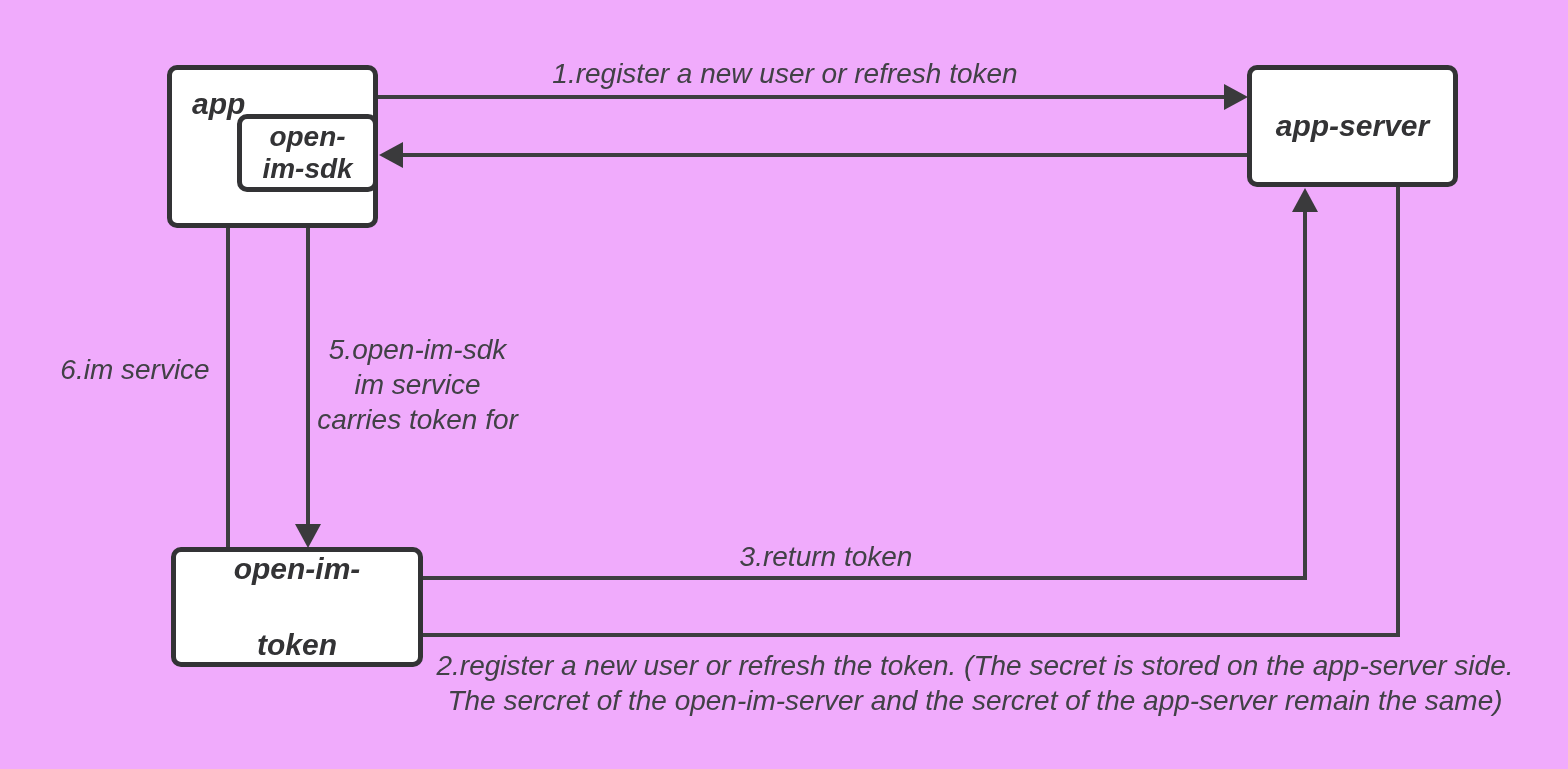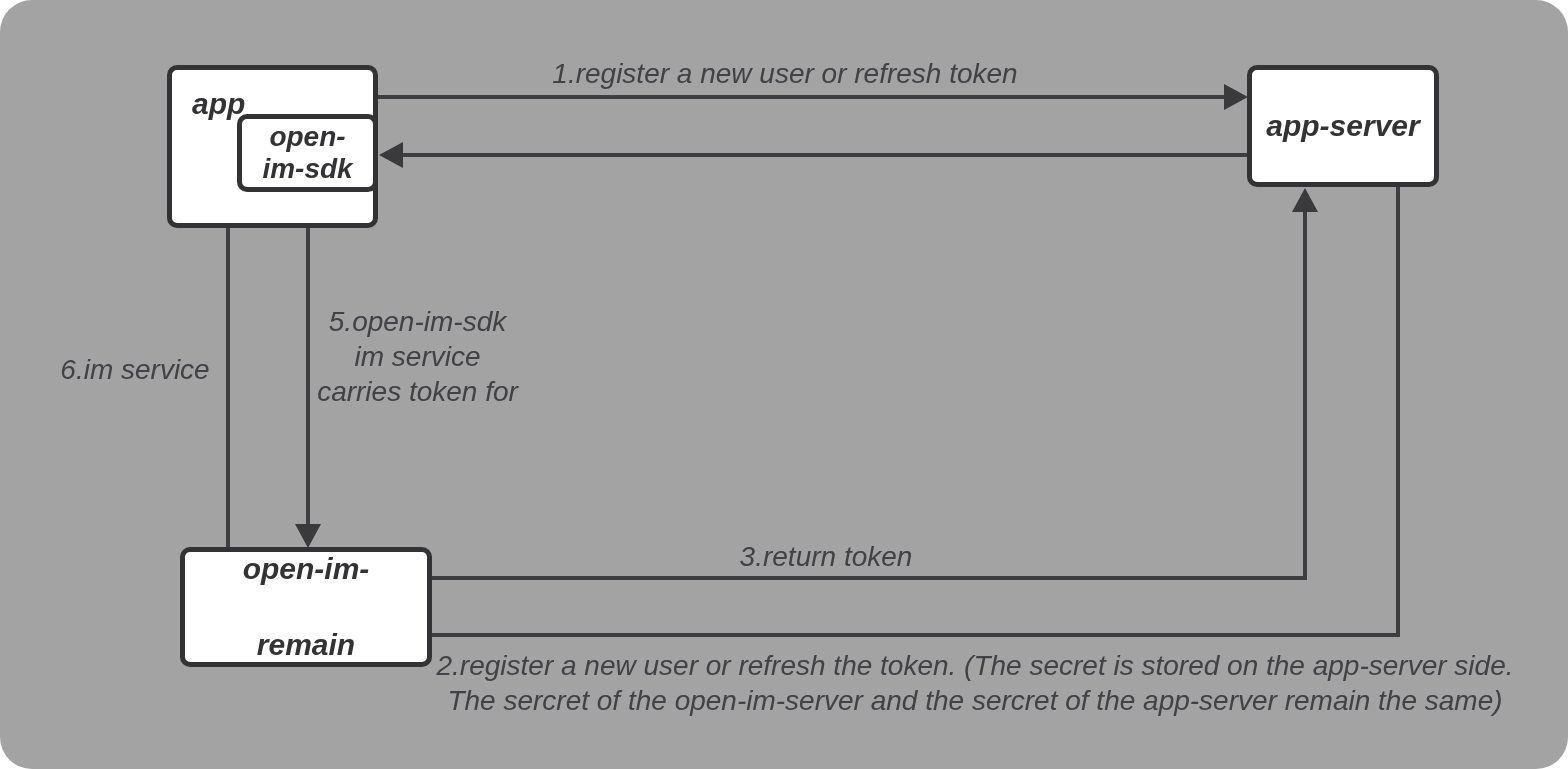--- a/index.html
+++ b/index.html
@@ -4,24 +4,23 @@
 <style>
   html, body {
     margin: 0;
     padding: 0;
     background: #ffffff;
   }
   .canvas {
     position: relative;
     width: 1568px;
     height: 769px;
-    background: #a3a3a3;
+    background: #f0abfc;
     overflow: hidden;
     font-family: "Liberation Sans", sans-serif;
-    border-radius: 32px;
   }
   
   .node {
     position: absolute;
     background: #ffffff;
     border: 5px solid #333335;
     border-radius: 10px;
     box-sizing: border-box;
     color: #333335;
     font-style: italic;
@@ -36,22 +35,22 @@
     justify-content: center;
     text-align: right;
   }
   #node-app { left: 167px; top: 65px; width: 211px; height: 163px; }
   #node-app .node-label {
     position: absolute;
     left: 20px;
     top: 16px;
   }
   #node-sdk { left: 237px; top: 114px; width: 141px; height: 78px; font-size: 28px; line-height: 32px; }
-  #node-app-server { left: 1247px; top: 65px; width: 192px; height: 122px; }
-  #node-im-server { left: 180px; top: 547px; width: 252px; height: 120px; gap: 40px; }
+  #node-app-server { left: 1247px; top: 65px; width: 211px; height: 122px; }
+  #node-im-server { left: 171px; top: 547px; width: 252px; height: 120px; gap: 40px; }
   
   .line {
     position: absolute;
     background: #3e3e40;
   }
   .hline { height: 4px; }
   .vline { width: 4px; }
   
   .arrow {
     position: absolute;
@@ -100,21 +99,21 @@
 
   <div class="line hline" style="left:401px; top:153px; width:846px;"></div>
   <div class="arrow left" style="left:379px; top:142px;"></div>
 
   <div class="line vline" style="left:226px; top:215px; height:332px;"></div>
   <div class="arrow up" style="left:215px; top:192px;"></div>
   <div class="edge-label" style="left:50px; top:352px; width:170px;">6.im service</div>
 
   <div class="line vline" style="left:306px; top:192px; height:333px;"></div>
   <div class="arrow down" style="left:295px; top:524px;"></div>
-  <div class="edge-label" style="left:295px; top:304px; width:245px;font-style:italic;">
+  <div class="edge-label" style="left:295px; top:332px; width:245px;font-style:italic;">
     <div>5.open-im-sdk</div>
     <div>im service</div>
     <div>carries token for</div>
   </div>
 
   <div class="line hline" style="left:378px; top:576px; width:929px;"></div>
   <div class="line vline" style="left:1303px; top:212px; height:368px;"></div>
   <div class="arrow up" style="left:1292px; top:188px;"></div>
   <div class="edge-label" style="left:676px; top:539px; width:300px;">3.return token</div>
 
@@ -134,16 +133,16 @@
     <div>open-</div>
     <div>im-sdk</div>
   </div>
 
   <div class="node center" id="node-app-server">
     <div>app-server</div>
   </div>
 
   <div class="node center" id="node-im-server">
     <div>open-im-</div>
-    <div>remain</div>
+    <div>token</div>
   </div>
 
 </div>
 
 </body></html>

